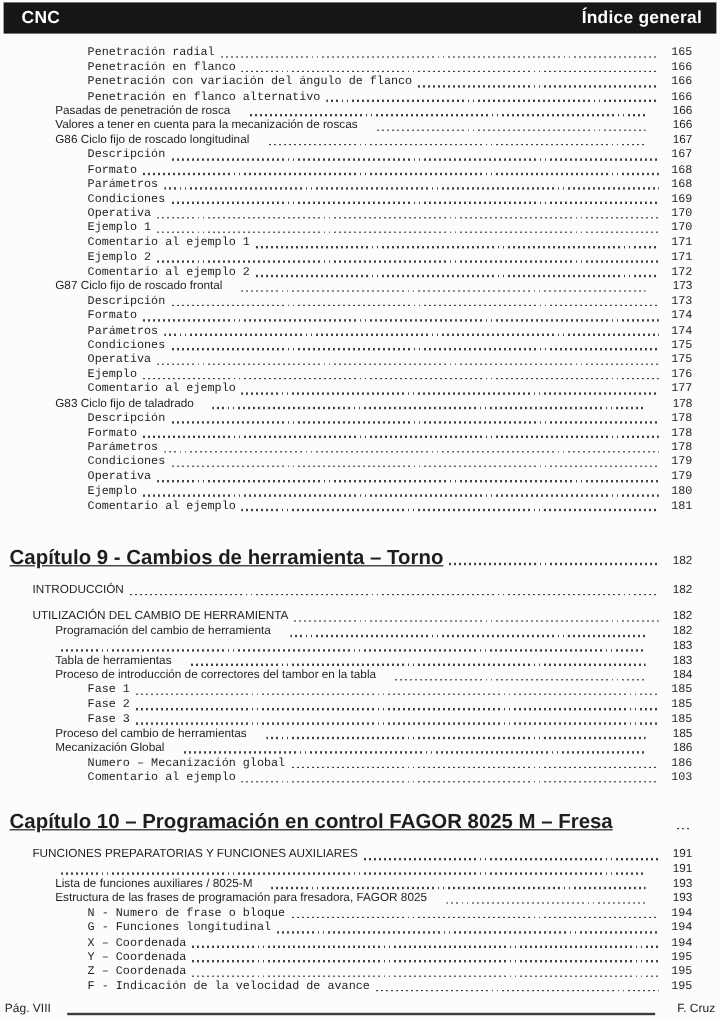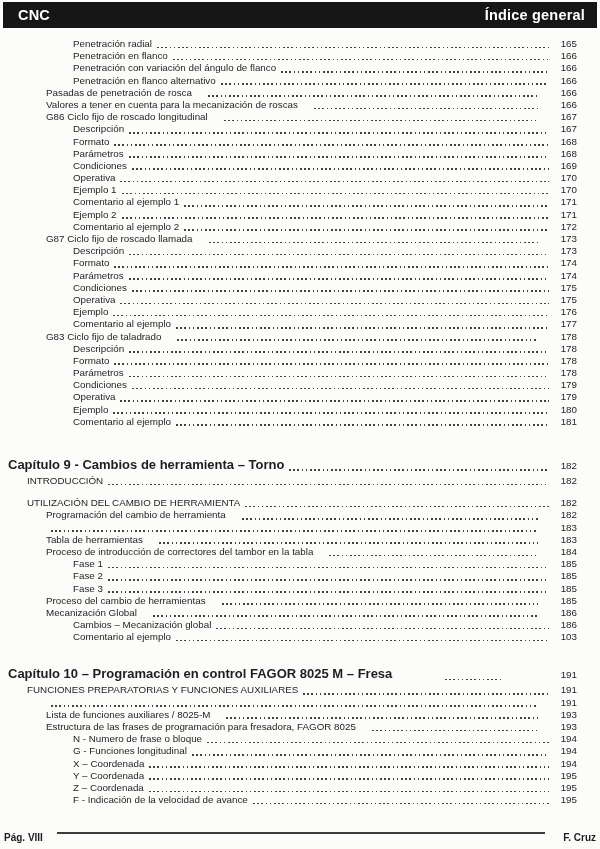--- a/index.html
+++ b/index.html
@@ -25,39 +25,39 @@
   }
   .toc{
     position:absolute;left:0;top:33px;right:23px;
     padding-top:5px;
   }
   .row{
     display:flex;align-items:baseline;
     height:12.2px;line-height:12.2px;font-size:9.8px;
   }
   .lvl-0{padding-left:8px;height:17px;line-height:17px;}
-  .lvl-0 .label{font-size:13px;font-weight:bold;}
+  .lvl-0 .label{font-size:17px;font-weight:bold;text-decoration:underline;}
   .lvl-1{padding-left:27px;}
   .lvl-2{padding-left:46px;gap:11px;}
-  .lvl-3{padding-left:73px;}
+  .lvl-3{padding-left:73px;font-family:Liberation Mono, monospace;}
   .sp-a{margin-top:28px;}
-  .sp-b{margin-top:2px;}
+  .sp-b{margin-top:13px;}
   .sp-c{margin-top:10px;}
   .sp-d{margin-top:22px;gap:48px;}
   .label{white-space:nowrap;}
   .leader{
     flex:1;align-self:flex-end;height:1.6px;
     margin:0 4px 2px 5px;min-width:12px;
     background-image:repeating-linear-gradient(to right,var(--leader) 0 1.6px,transparent 1.6px 4.2px);
   }
   .page{min-width:24px;text-align:right;font-size:9.8px;font-weight:normal;}
   .footer{
     position:absolute;left:0;right:0;bottom:3px;height:14px;
-    display:flex;align-items:flex-start;
-    font-size:10px;padding:0 4px 0 4px;box-sizing:border-box;font-weight:bold;
+    display:flex;align-items:flex-end;
+    font-size:10px;padding:0 4px 0 4px;box-sizing:border-box;
   }
   .footer-rule{flex:1;height:2px;background:var(--rule);margin:0 18px 0 14px;}
 </style>
 </head>
 <body>
 
 <div class="page">
 
   <div class="header-bar">
     <span>CNC</span>
@@ -139,21 +139,21 @@
         <span class="label">Ejemplo 2</span>
         <span class="leader"></span>
         <span class="page">171</span>
       </div>
       <div class="row lvl-3">
         <span class="label">Comentario al ejemplo 2</span>
         <span class="leader"></span>
         <span class="page">172</span>
       </div>
       <div class="row lvl-2">
-        <span class="label">G87 Ciclo fijo de roscado llamada</span>
+        <span class="label">G87 Ciclo fijo de roscado frontal</span>
         <span class="leader"></span>
         <span class="page">173</span>
       </div>
       <div class="row lvl-3">
         <span class="label">Descripción</span>
         <span class="leader"></span>
         <span class="page">173</span>
       </div>
       <div class="row lvl-3">
         <span class="label">Formato</span>
@@ -278,21 +278,21 @@
         <span class="label">Proceso del cambio de herramientas</span>
         <span class="leader"></span>
         <span class="page">185</span>
       </div>
       <div class="row lvl-2">
         <span class="label">Mecanización Global</span>
         <span class="leader"></span>
         <span class="page">186</span>
       </div>
       <div class="row lvl-3">
-        <span class="label">Cambios – Mecanización global</span>
+        <span class="label">Numero – Mecanización global</span>
         <span class="leader"></span>
         <span class="page">186</span>
       </div>
       <div class="row lvl-3">
         <span class="label">Comentario al ejemplo</span>
         <span class="leader"></span>
         <span class="page">103</span>
       </div>
       <div class="row lvl-0 sp-d">
         <span class="label">Capítulo 10 – Programación en control FAGOR 8025 M – Fresa</span>

